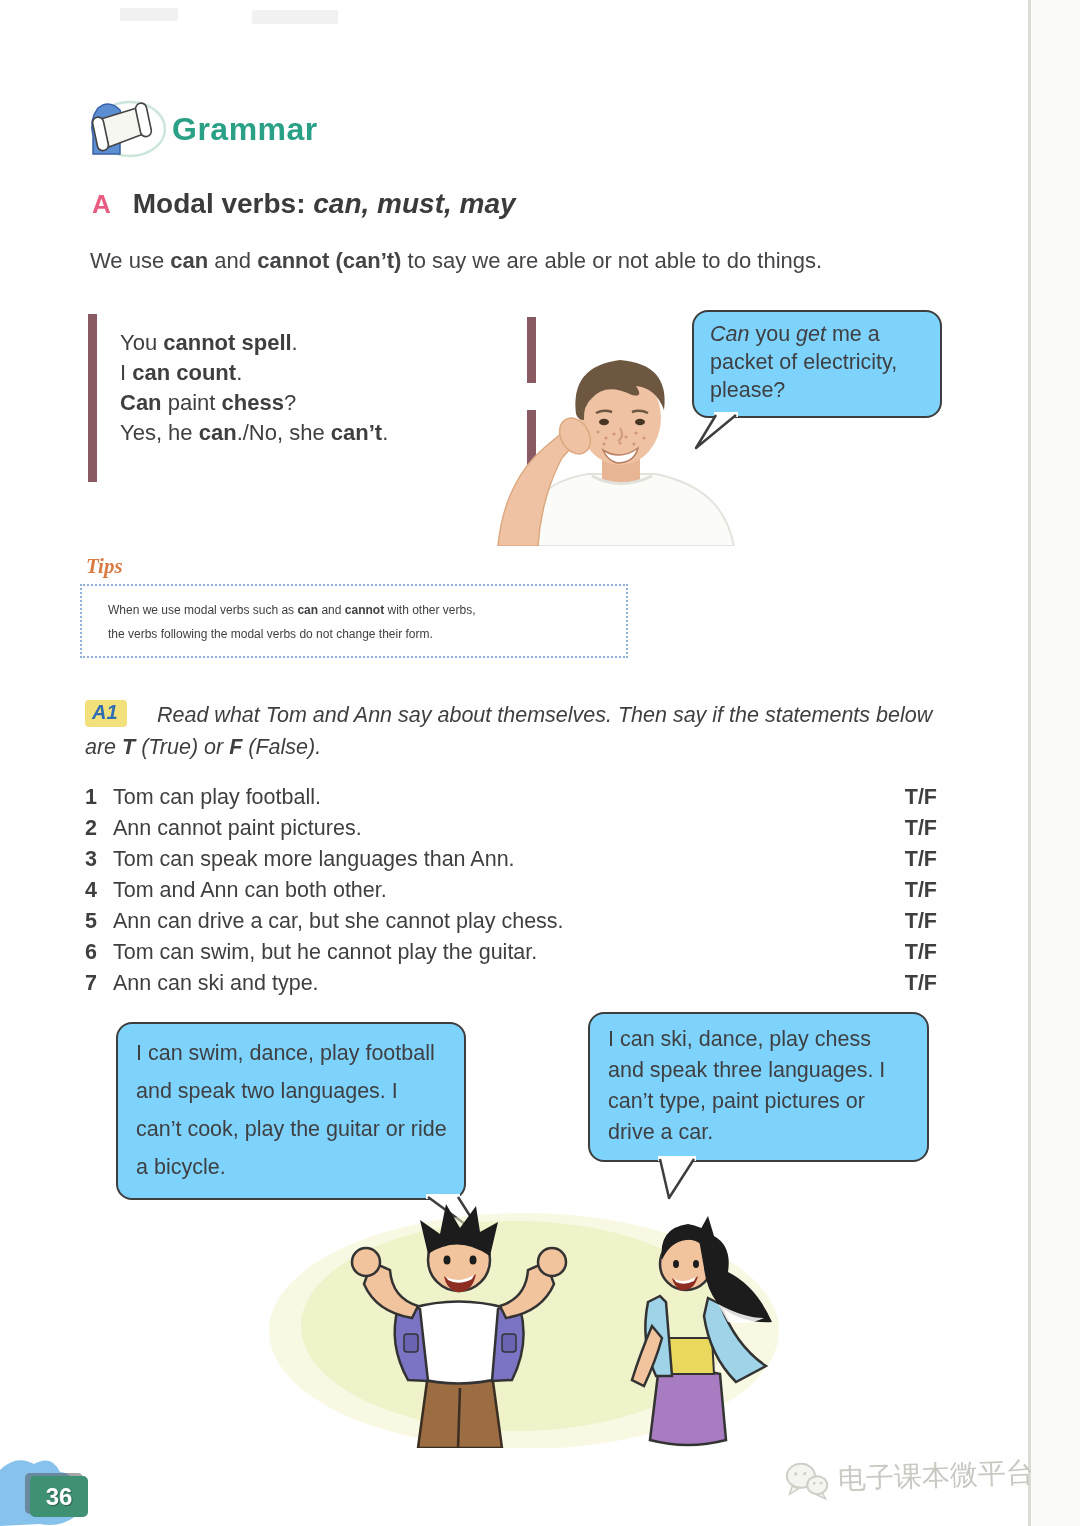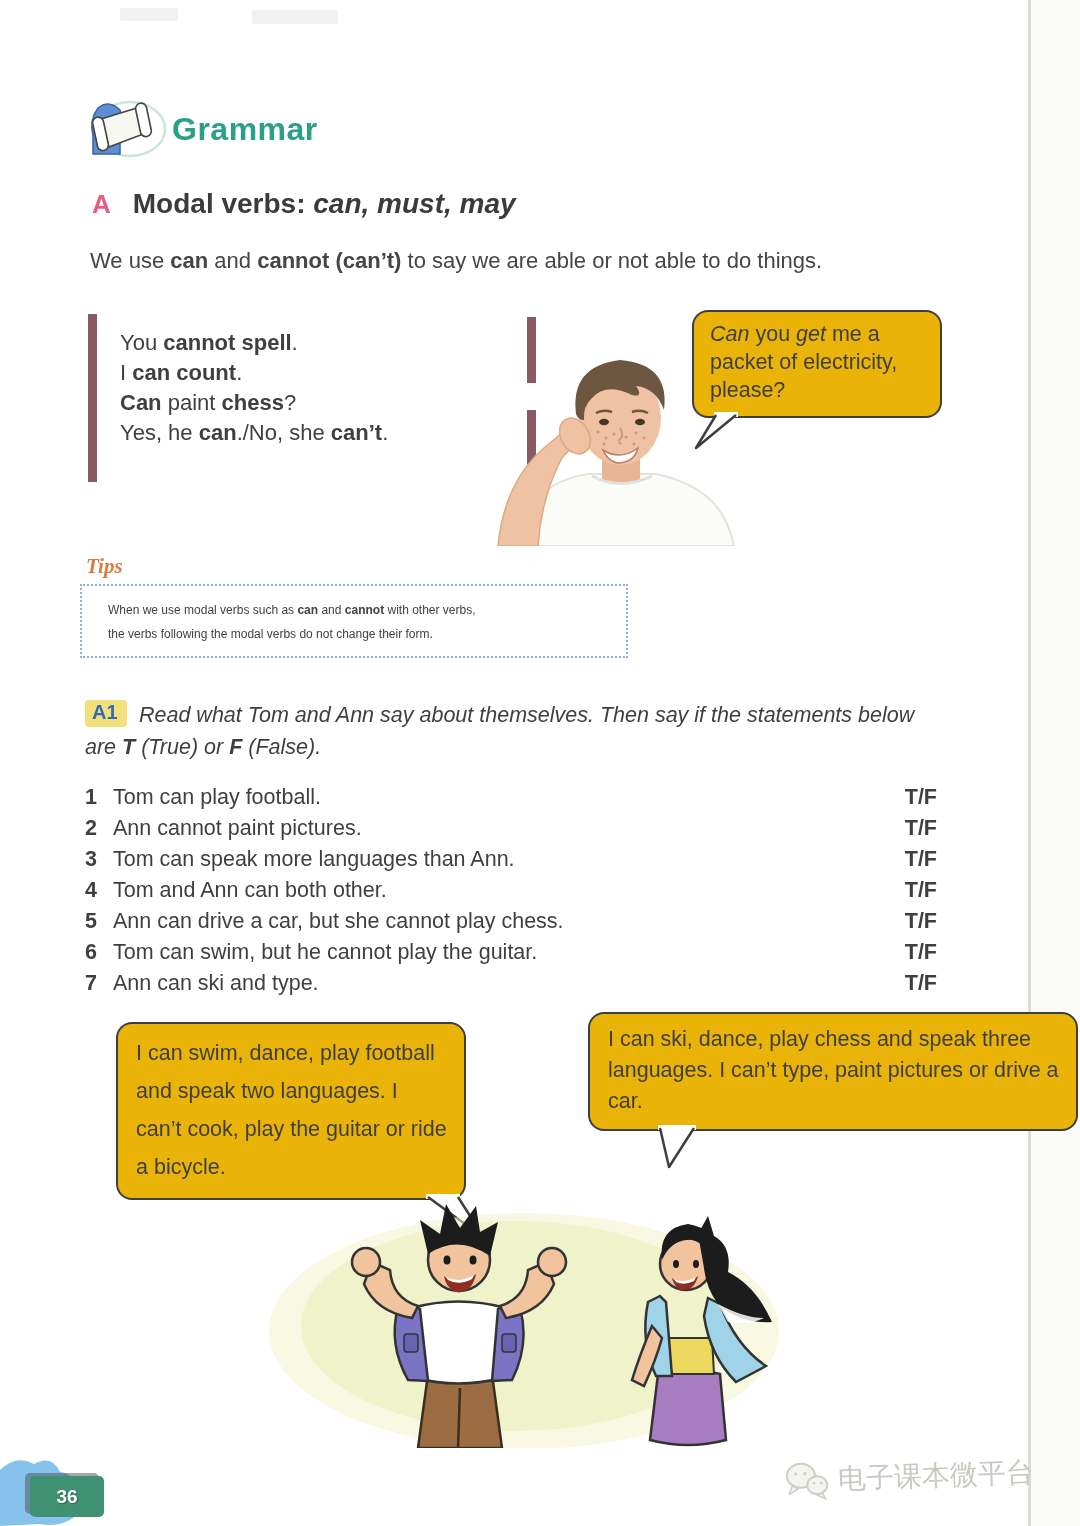--- a/index.html
+++ b/index.html
@@ -28,59 +28,59 @@
   
   .example-box { position:absolute; left:88px; top:314px; width:448px; height:168px; }
   .bar { position:absolute; background:#8a5a62; width:9px; }
   .bar-left { left:0; top:0; height:168px; }
   .bar-right-1 { right:0; top:3px; height:66px; }
   .bar-right-2 { right:0; top:96px; height:66px; }
   .example-lines { position:absolute; left:32px; top:14px; font-size:22px; line-height:30px; color:#3f3f42; }
 
   
   .boy-photo { position:absolute; left:486px; top:344px; width:268px; height:202px; }
-  .speech-bubble { background:#eab308; border:2.5px solid #3e3e3e; border-radius:16px;
+  .speech-bubble { background:#7dd3fc; border:2.5px solid #3e3e3e; border-radius:16px;
     position:absolute; box-sizing:border-box; }
   .boy-bubble { left:692px; top:310px; width:250px; padding:8px 12px 12px 16px;
     font-size:21.5px; line-height:28px; color:#3f3f42; }
   .tail { position:absolute; }
 
   
   .tips-label { position:absolute; left:86px; top:554px; font-family:"Liberation Serif", serif;
     font-weight:700; font-style:italic; font-size:21px; color:#d97b43; }
   .tips-box { position:absolute; left:80px; top:584px; width:548px; height:74px;
     border:2px dotted #8fb0d8; box-sizing:border-box; }
   .tips-text { margin:12px 0 0 26px; font-size:12px; line-height:24px; color:#414145; }
 
   
   .a1-badge { position:absolute; left:85px; top:700px; background:#f2e07a; color:#2f6cb4;
-    font-weight:700; font-size:20px; padding:1px 9px 3px 7px; border-radius:4px; }
+    font-weight:700; font-style:italic; font-size:20px; padding:1px 9px 3px 7px; border-radius:4px; }
   .instruction { position:absolute; left:85px; top:699px; width:895px; font-size:21.5px;
     font-style:italic; line-height:32px; color:#3f3f42; }
-  .instr-line1 { margin-left:54px; }
+  .instr-line1 { margin-left:72px; }
 
   
   .statements { position:absolute; left:85px; top:782px; width:852px; font-size:21.5px; color:#3f3f42; }
   .statement-row { display:flex; line-height:31px; }
   .statement-num { font-weight:700; width:28px; flex:0 0 28px; }
   .statement-text { flex:1; }
   .statement-tf { font-weight:700; }
 
   
   .tom-bubble { left:116px; top:1022px; width:350px; padding:10px 16px 12px 18px;
     font-size:21.5px; line-height:38px; color:#3f3f42; }
-  .ann-bubble { left:588px; top:1012px; width:490px; padding:10px 16px 12px 18px;
+  .ann-bubble { left:588px; top:1012px; width:341px; padding:10px 16px 12px 18px;
     font-size:21.5px; line-height:31px; color:#3f3f42; }
 
   .cartoon-scene { position:absolute; left:266px; top:1176px; width:524px; height:272px; }
 
   
   .cloud { position:absolute; left:0px; top:1448px; width:132px; height:78px; }
-  .page-badge { position:absolute; left:30px; top:1476px; width:74px; height:41px;
-    background:#3e9173; color:#ffffff; font-weight:700; font-size:19px;
+  .page-badge { position:absolute; left:30px; top:1476px; width:58px; height:41px;
+    background:#3e9173; color:#ffffff; font-weight:700; font-size:24px;
     display:flex; align-items:center; justify-content:center; border-radius:5px;
     box-shadow:-5px -3px 0 rgba(80,80,80,.5); text-shadow:1px 1px 1px rgba(0,0,0,.35); }
   .watermark { position:absolute; left:784px; top:1456px; display:flex; align-items:center;
     gap:8px; color:#c9c9c2; font-size:28px; transform:rotate(-2deg); white-space:nowrap; }
 </style>
 </head>
 <body>
 
 <div class="page">
 

